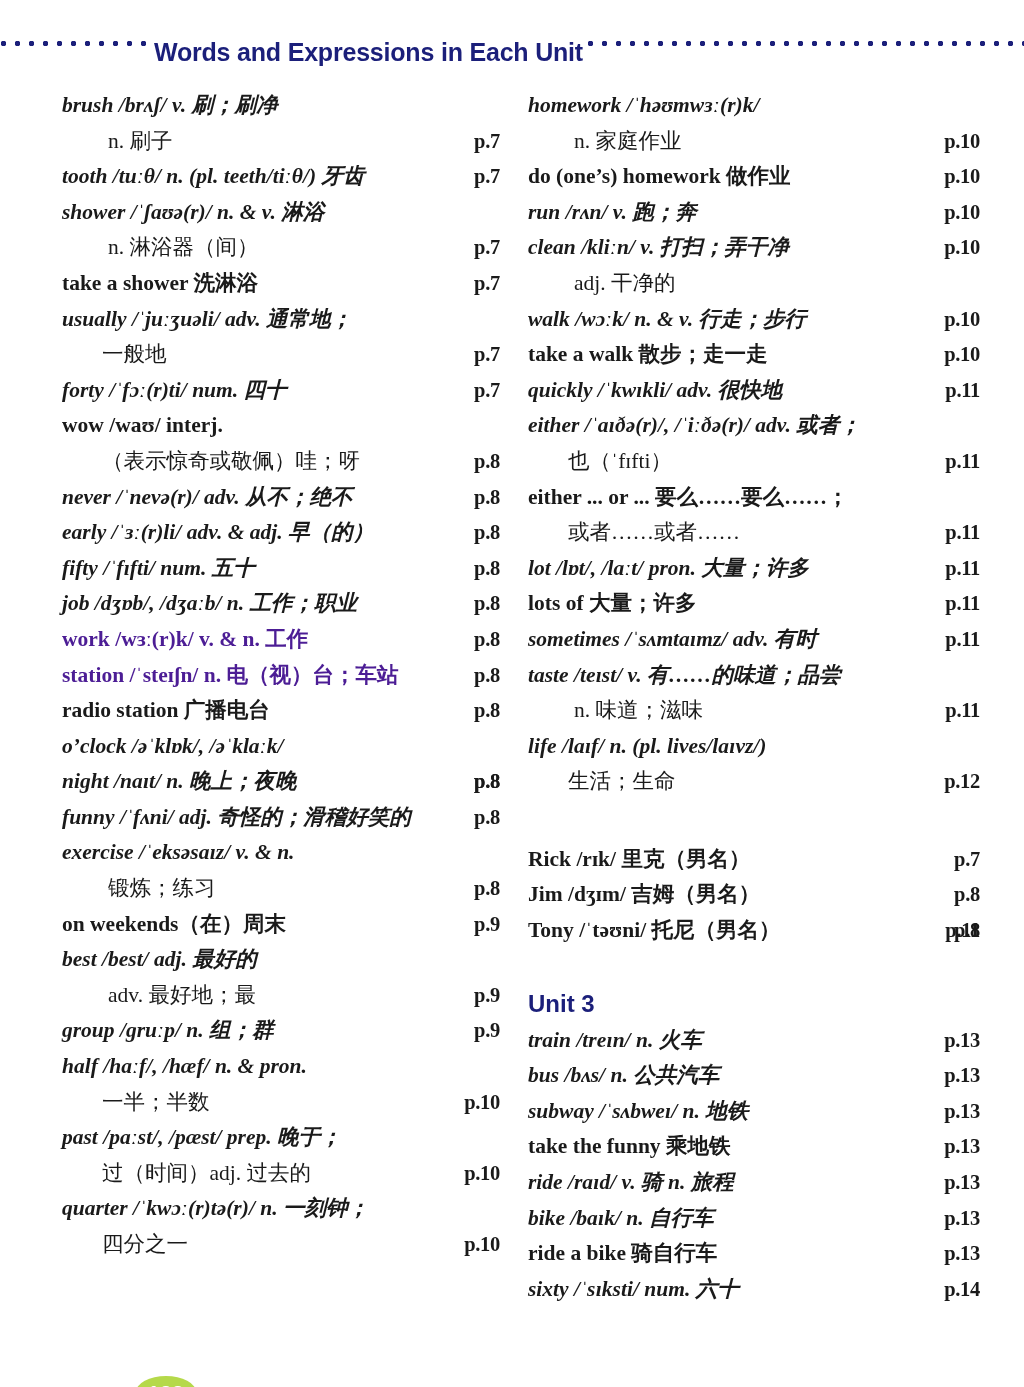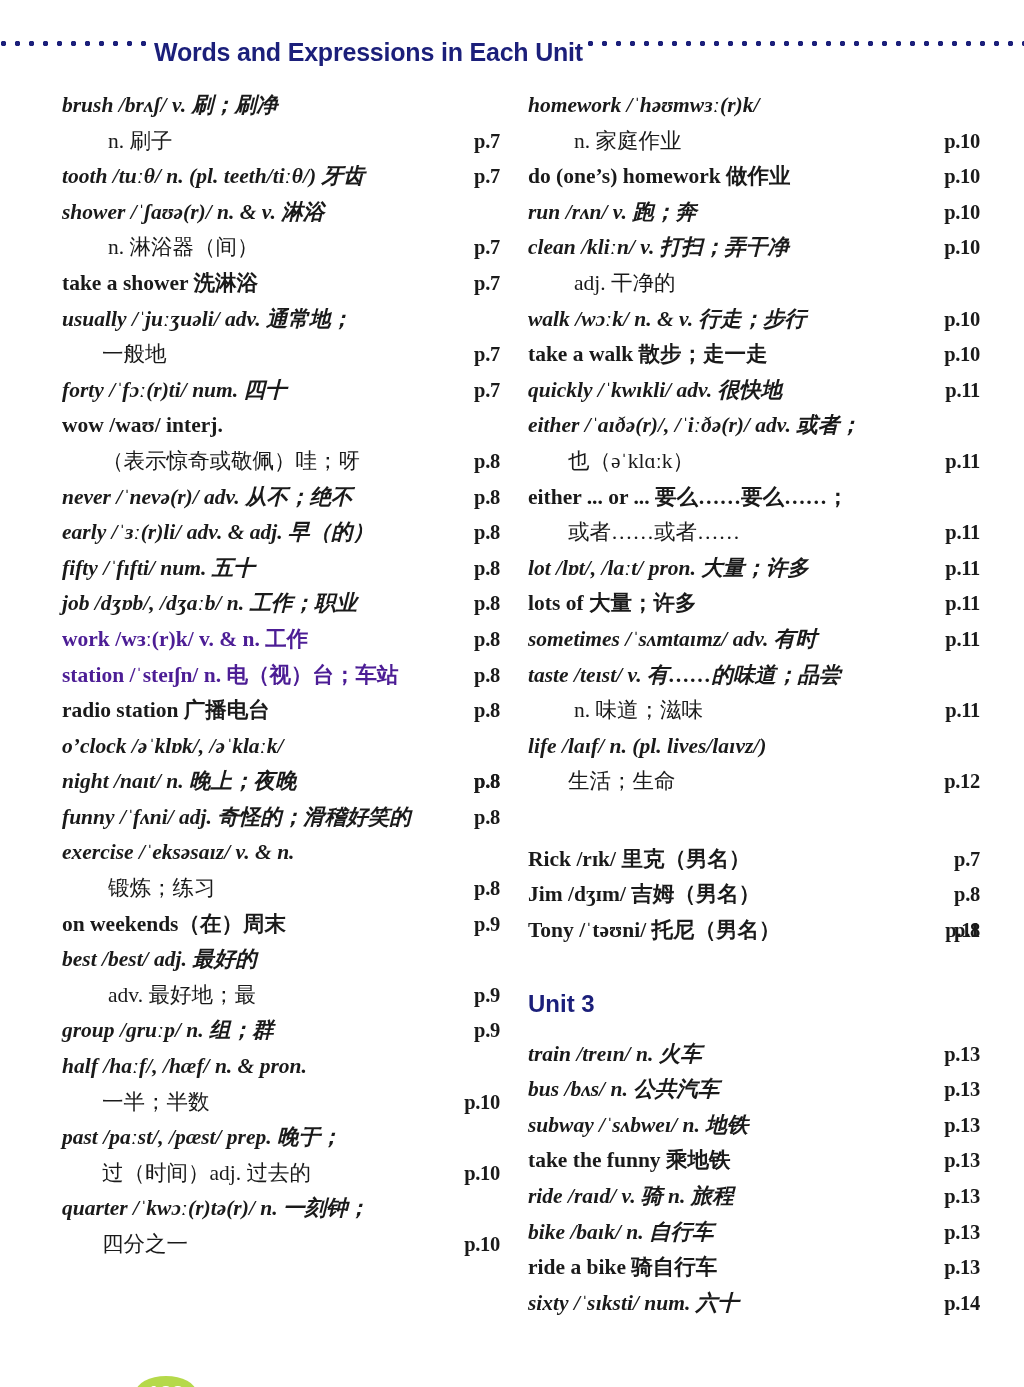--- a/index.html
+++ b/index.html
@@ -95,21 +95,21 @@
   .gap-lg { height: 42px; }
 
   
   .unit-heading {
     font-family: "Liberation Sans", "DejaVu Sans", sans-serif;
     font-weight: bold;
     font-size: 24px;
     color: #1b1f7a;
     line-height: 34px;
     margin-top: 4px;
-    margin-bottom: 16px;
+    margin-bottom: 2px;
   }
 
   
   .page-badge {
     position: absolute;
     left: 136px;
     top: 1376px;
     width: 60px;
     height: 32px;
     border-radius: 50%;
@@ -180,21 +180,21 @@
     <div class="entry"><span class="hw txt">homework /ˈhəʊmwɜː(r)k/</span><span class="pg"></span></div>
     <div class="entry indent-1"><span class="txt">n. 家庭作业</span><span class="pg">p.10</span></div>
     <div class="entry"><span class="hw-plain txt">do (one’s) homework 做作业</span><span class="pg">p.10</span></div>
     <div class="entry"><span class="hw txt">run /rʌn/ v. 跑；奔</span><span class="pg">p.10</span></div>
     <div class="entry"><span class="hw txt">clean /kliːn/ v. 打扫；弄干净</span><span class="pg">p.10</span></div>
     <div class="entry indent-1"><span class="txt">adj. 干净的</span><span class="pg"></span></div>
     <div class="entry"><span class="hw txt">walk /wɔːk/ n. &amp; v. 行走；步行</span><span class="pg">p.10</span></div>
     <div class="entry"><span class="hw-plain txt">take a walk 散步；走一走</span><span class="pg">p.10</span></div>
     <div class="entry"><span class="hw txt">quickly /ˈkwɪkli/ adv. 很快地</span><span class="pg">p.11</span></div>
     <div class="entry"><span class="hw txt">either /ˈaɪðə(r)/, /ˈiːðə(r)/ adv. 或者；</span><span class="pg"></span></div>
-    <div class="entry indent-2"><span class="txt">也（əˈklɑːk）</span><span class="pg">p.11</span></div>
+    <div class="entry indent-2"><span class="txt">也（ˈfɪfti）</span><span class="pg">p.11</span></div>
     <div class="entry"><span class="hw-plain txt">either ... or ... 要么……要么……；</span><span class="pg"></span></div>
     <div class="entry indent-2"><span class="txt">或者……或者……</span><span class="pg">p.11</span></div>
     <div class="entry"><span class="hw txt">lot /lɒt/, /lɑːt/ pron. 大量；许多</span><span class="pg">p.11</span></div>
     <div class="entry"><span class="hw-plain txt">lots of 大量；许多</span><span class="pg">p.11</span></div>
     <div class="entry"><span class="hw txt">sometimes /ˈsʌmtaɪmz/ adv. 有时</span><span class="pg">p.11</span></div>
     <div class="entry"><span class="hw txt">taste /teɪst/ v. 有……的味道；品尝</span><span class="pg"></span></div>
     <div class="entry indent-1"><span class="txt">n. 味道；滋味</span><span class="pg">p.11</span></div>
     <div class="entry"><span class="hw txt">life /laɪf/ n. (pl. lives/laɪvz/)</span><span class="pg"></span></div>
     <div class="entry indent-2"><span class="txt">生活；生命</span><span class="pg">p.12</span></div>
 

